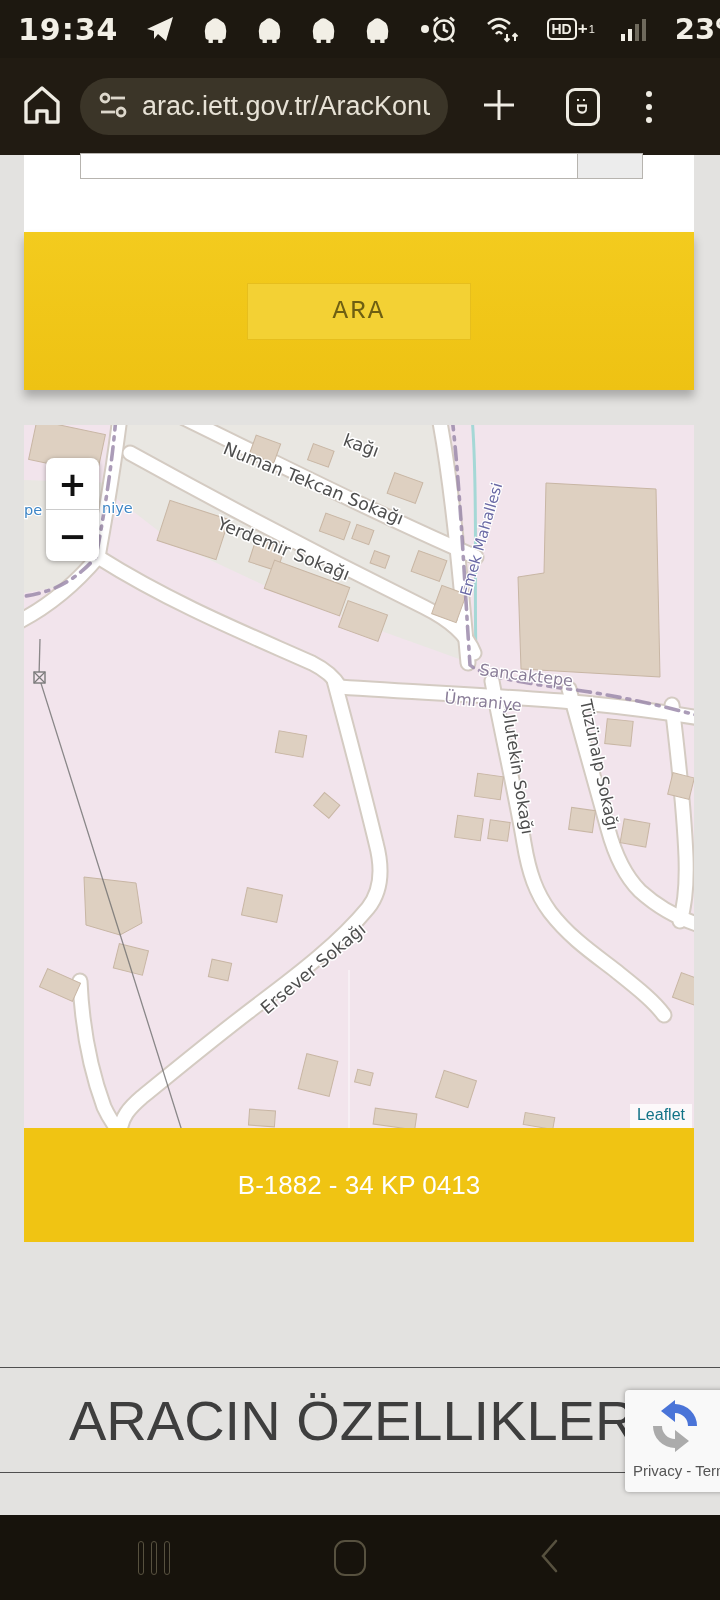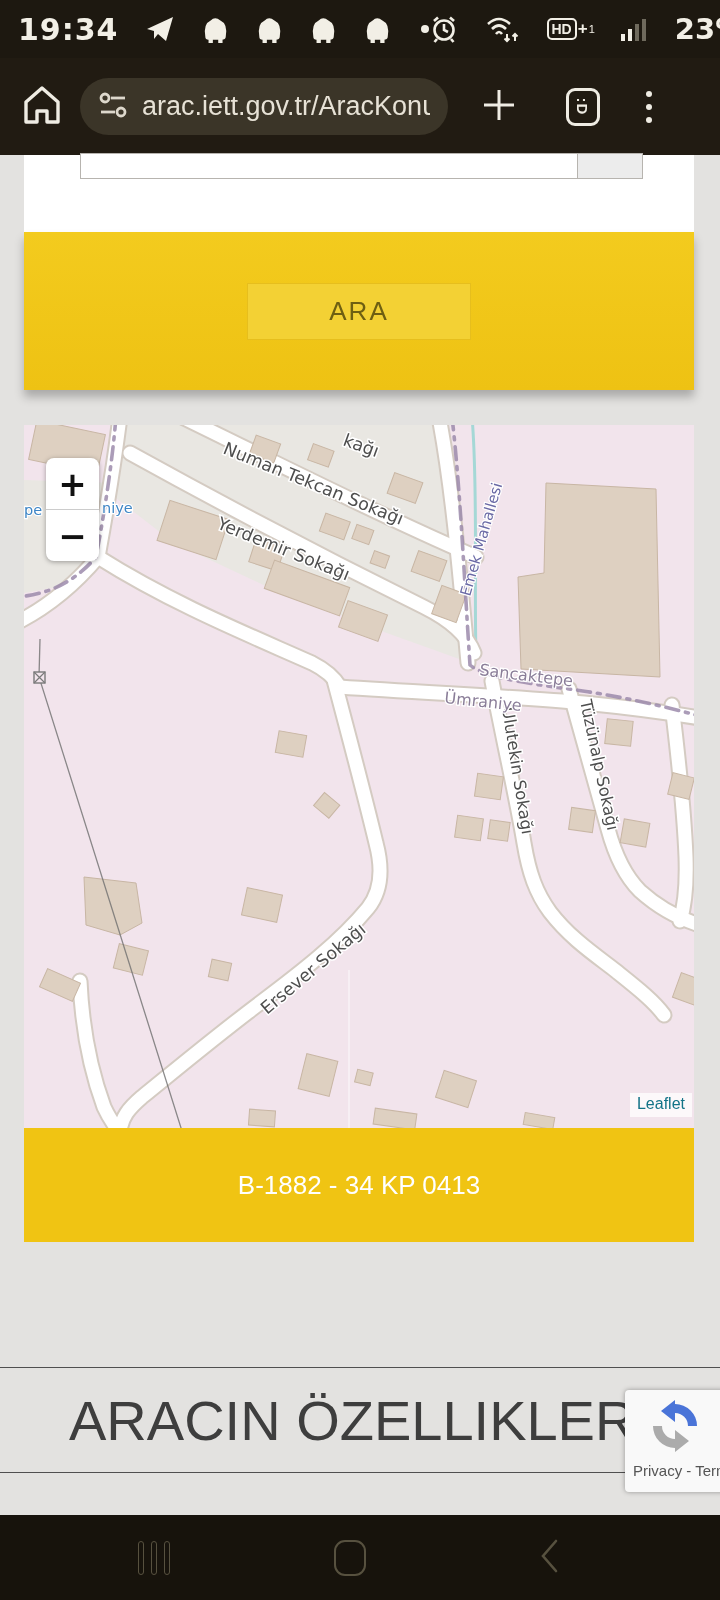--- a/index.html
+++ b/index.html
@@ -39,37 +39,37 @@
   .page{position:absolute;left:0;top:155px;width:720px;height:1360px;background:#e3e2e0;}
   .card{position:absolute;left:24px;top:0;width:670px;height:77px;background:#fff;}
   .fld-row{position:absolute;left:56px;top:-2px;height:26px;width:563px;display:flex;}
   .fld-input{flex:1;background:#fff;border:1px solid #b7b4af;border-right:none;}
   .fld-select{width:66px;background:#ececec;border:1px solid #b7b4af;}
   .yellowpanel{position:absolute;left:24px;top:77px;width:670px;height:158px;
     background:linear-gradient(#f3cb1e,#eec213);box-shadow:0 7px 9px rgba(0,0,0,.25);
     display:flex;align-items:center;justify-content:center;}
   .ara-btn{width:224px;height:57px;background:#f3d134;border:1px solid #e6be1d;
     color:#6e5f12;font-size:26px;letter-spacing:2px;display:flex;align-items:center;
-    justify-content:center;cursor:pointer;font-family:Liberation Sans, sans-serif;}
+    justify-content:center;cursor:pointer;font-family:Liberation Mono, monospace;}
   
   .map{position:absolute;left:24px;top:270px;width:670px;height:703px;background:#f2e4ec;overflow:hidden;}
   .map svg{position:absolute;left:0;top:0;}
   .zoomctl{position:absolute;left:22px;top:33px;width:53px;height:103px;background:#fff;
     border-radius:8px;box-shadow:0 1px 5px rgba(0,0,0,.35);display:flex;flex-direction:column;}
   .zoomctl .zbtn{flex:1;display:flex;align-items:center;justify-content:center;
     font-size:34px;font-weight:bold;color:#111;cursor:pointer;font-family:"DejaVu Sans",sans-serif;}
   .zoomctl .zbtn:first-child{border-bottom:1px solid #ccc;}
   .popup{position:absolute;left:412px;top:563px;width:235px;height:110px;background:#fff;
     border-radius:14px;box-shadow:0 3px 10px rgba(0,0,0,.3);padding:16px 14px 0 26px;}
   .popup .l1{font-size:24px;font-weight:bold;color:#222;}
   .popup .l2{font-size:23px;color:#3a3a3a;margin-top:9px;}
   .popup .close{position:absolute;top:6px;right:10px;font-size:22px;color:#a9a9a9;cursor:pointer;line-height:1;}
   .popup .tail{position:absolute;left:114px;bottom:-10px;width:24px;height:24px;background:#fff;
     transform:rotate(45deg);box-shadow:3px 3px 6px rgba(0,0,0,.12);}
-  .attribution{position:absolute;right:2px;bottom:11px;background:rgba(255,255,255,.75);
+  .attribution{position:absolute;right:2px;bottom:0;background:rgba(255,255,255,.75);
     padding:2px 7px 4px 7px;font-size:16px;color:#127387;cursor:pointer;}
   
   .vehiclebar{position:absolute;left:24px;top:973px;width:670px;height:114px;background:#f0c413;
     color:#fff;display:flex;align-items:center;justify-content:center;font-size:26px;white-space:pre;}
   .vehiclebar b{font-weight:bold;}
   
   .section{position:absolute;left:0;top:1212px;width:720px;height:106px;
     border-top:1px solid #4f4f4f;border-bottom:1px solid #4f4f4f;
     display:flex;align-items:center;justify-content:center;}
   .section h1{margin:0;font-size:56px;font-weight:100;color:#3e3e3e;letter-spacing:0px;

